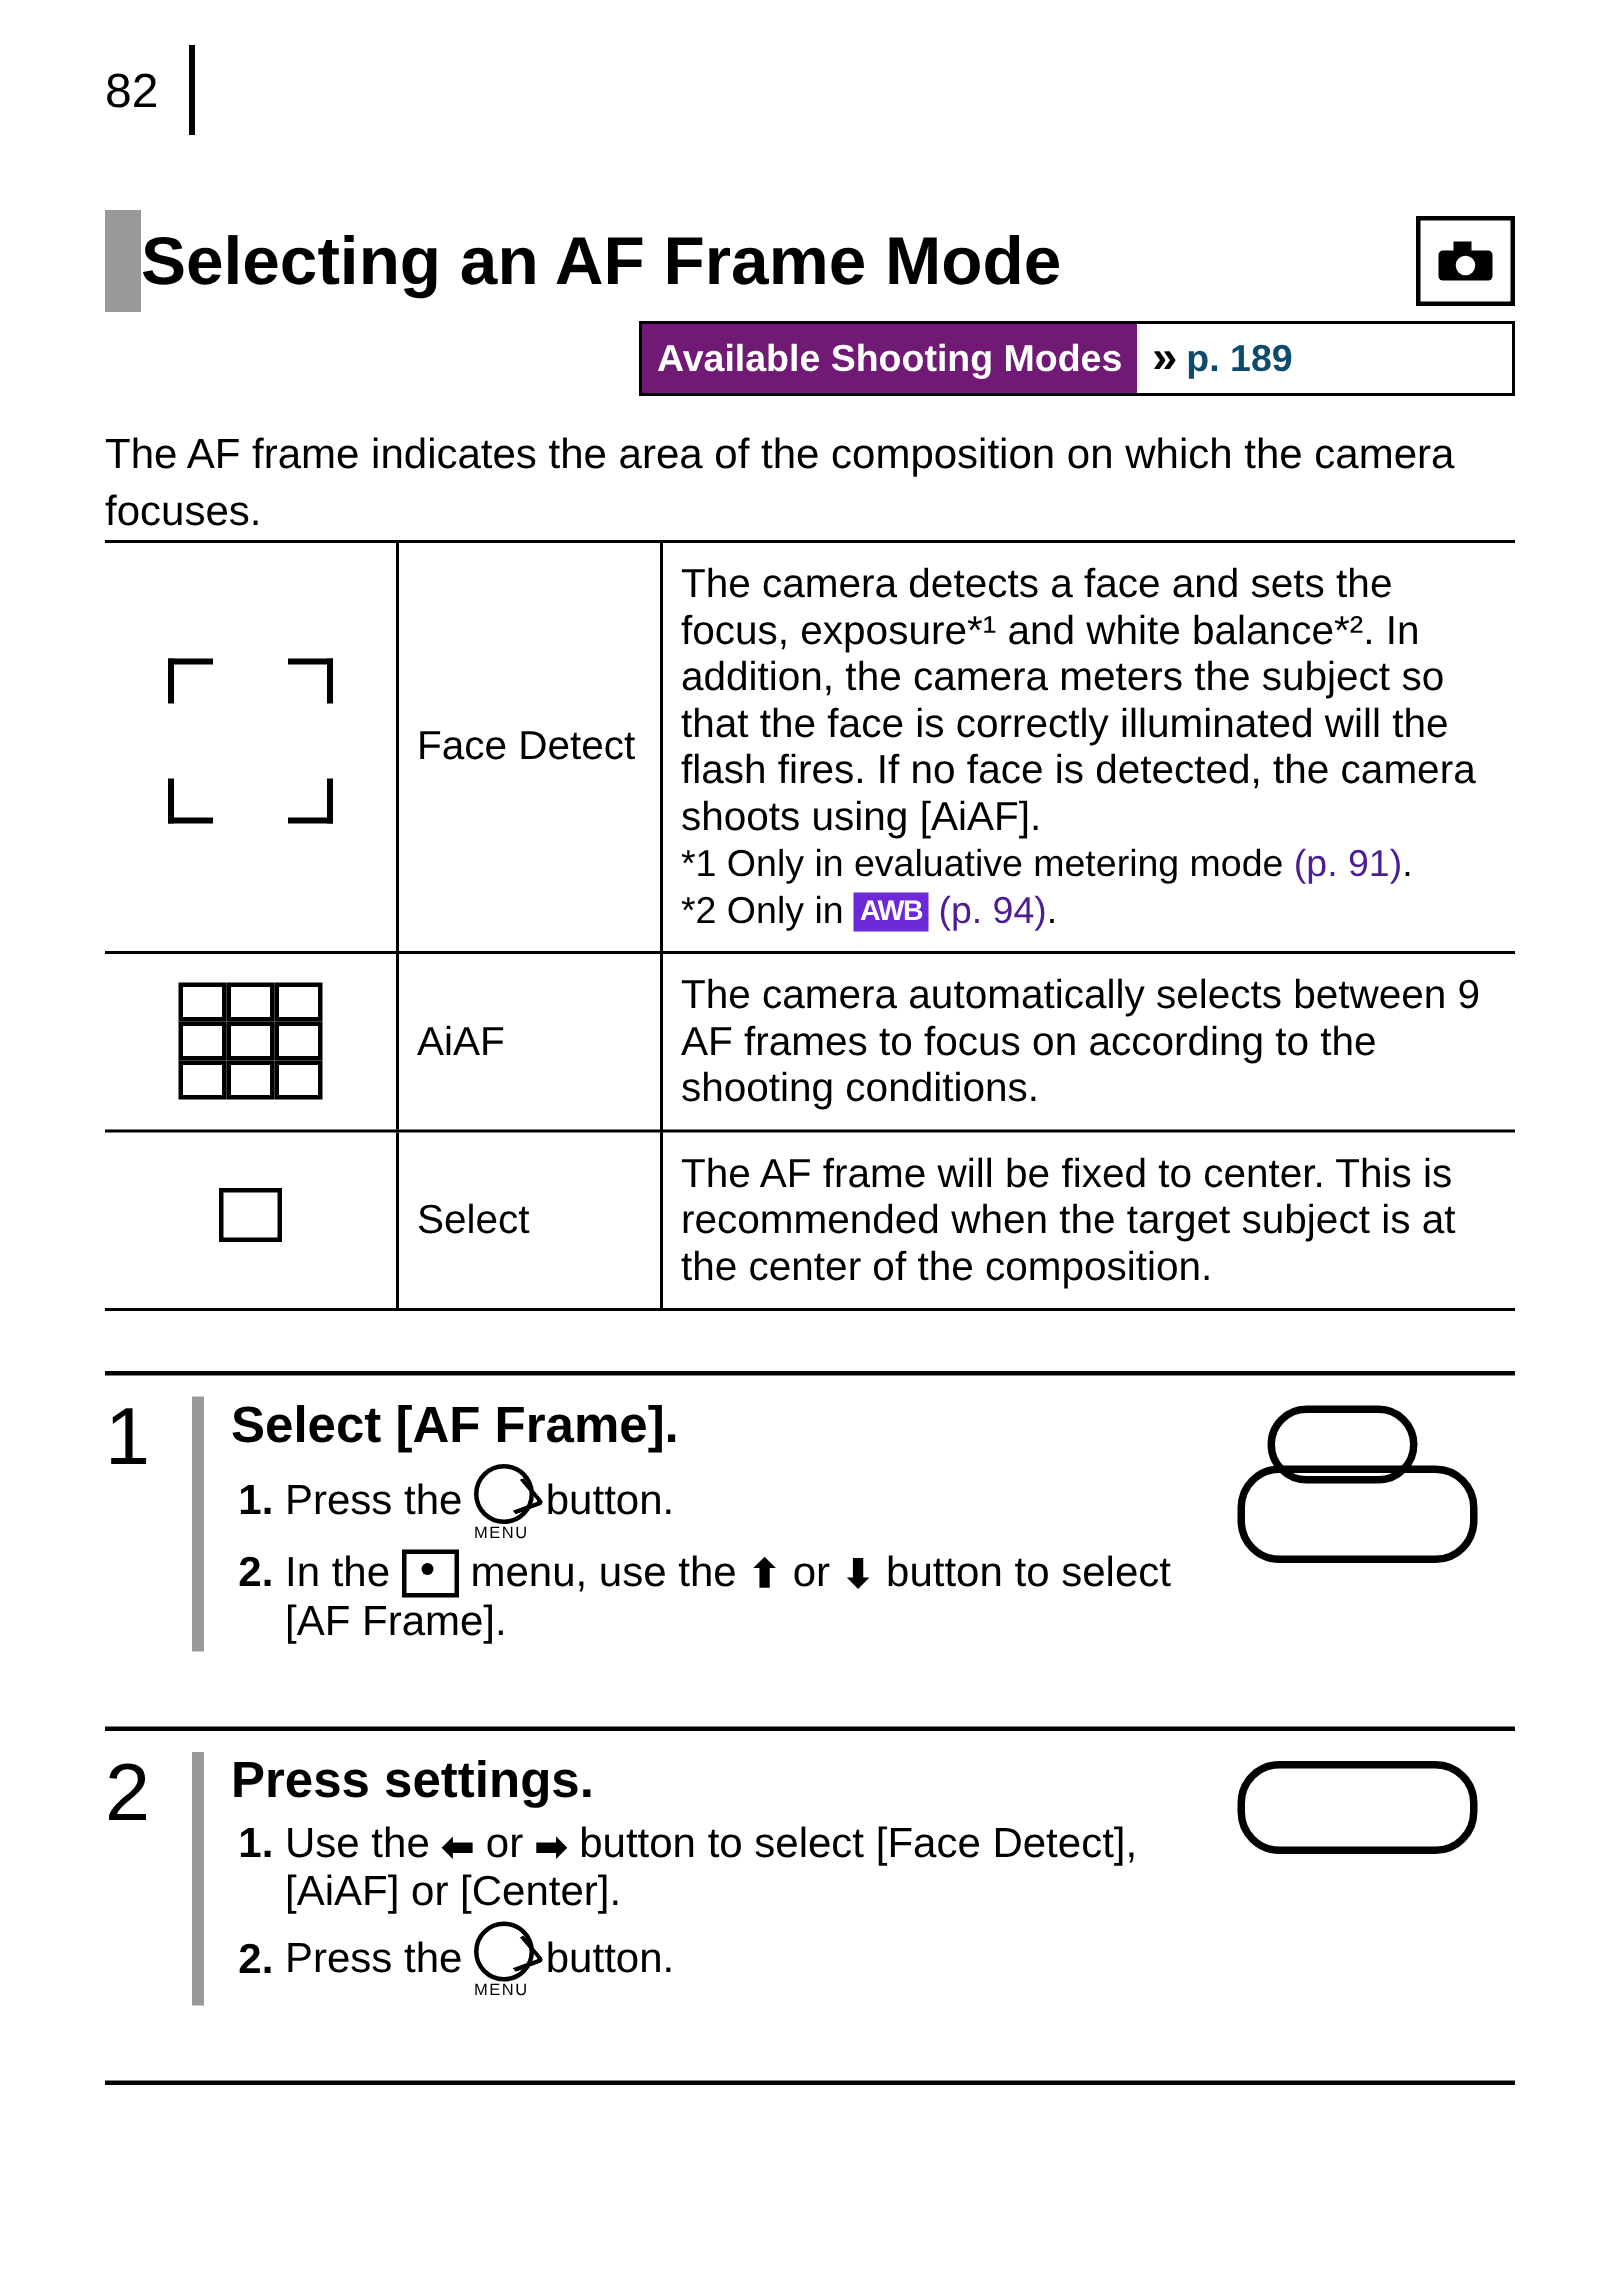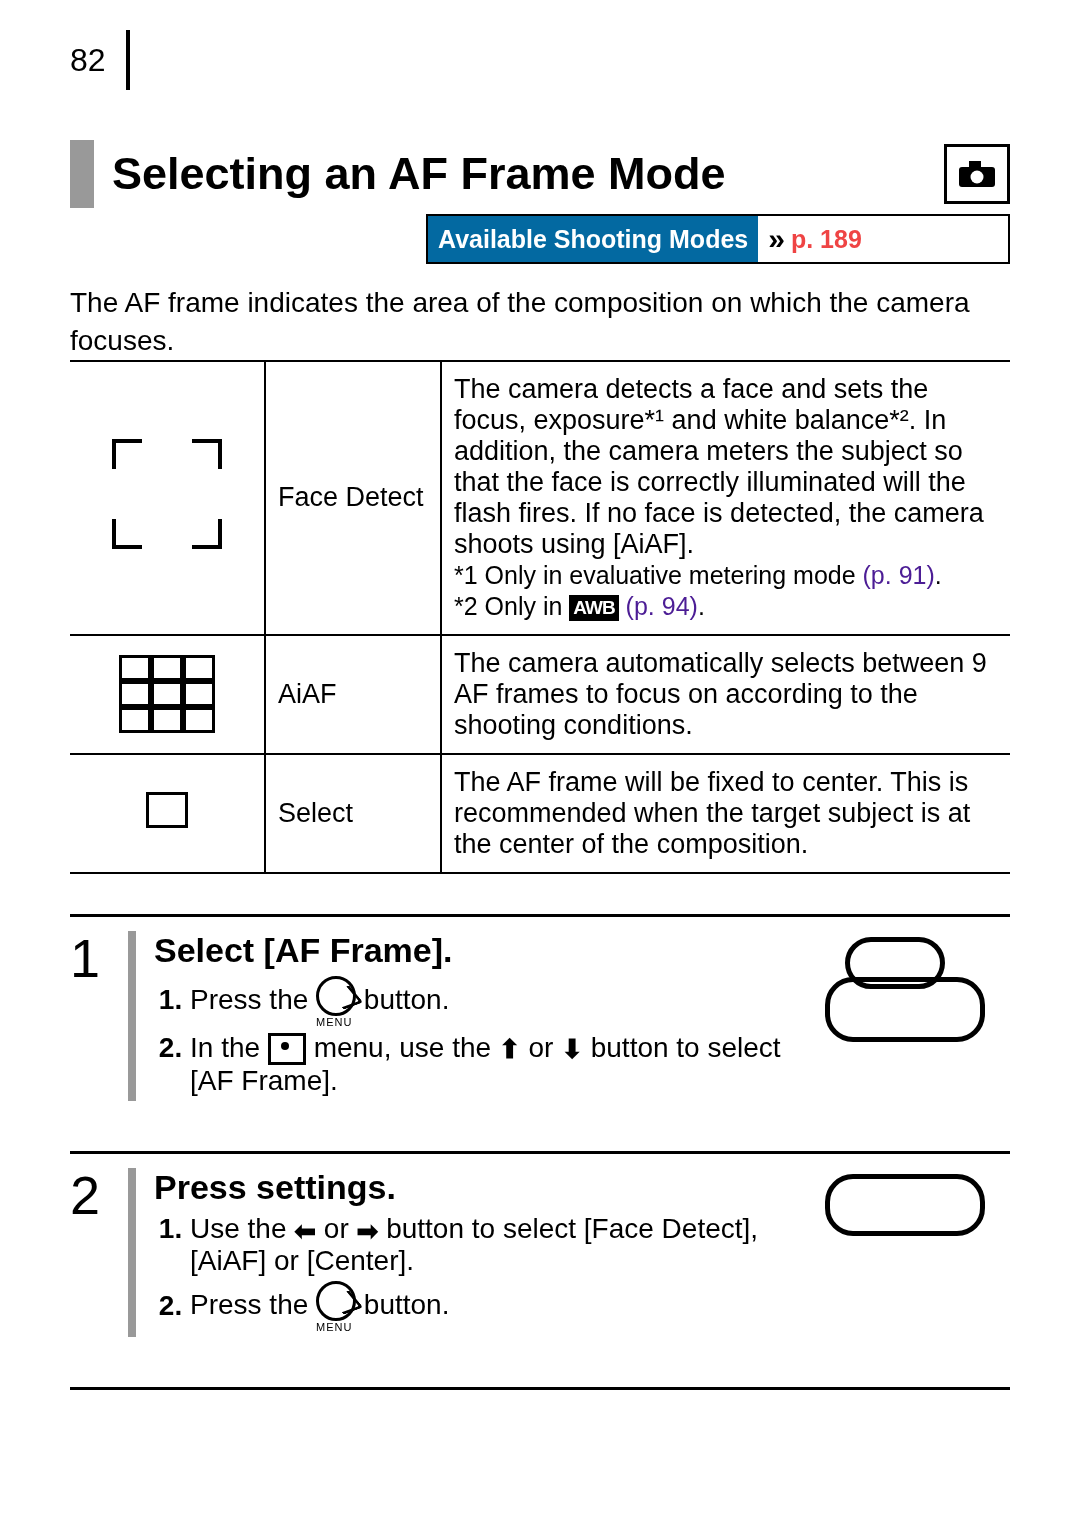--- a/index.html
+++ b/index.html
@@ -1,44 +1,44 @@
 <!DOCTYPE html>
 <html><head>
 <meta charset="utf-8">
 <style>
   html,body{margin:0;padding:0;background:#fff;font-family:Helvetica,Arial,sans-serif;}
   .page{width:1080px;height:1521px;box-sizing:border-box;padding:30px 70px 30px 70px;position:relative;color:#000;}
   .top-row{display:flex;align-items:center;gap:0;margin-bottom:50px;}
   .page-num{font-size:32px;padding-right:20px;}
   .top-divider{width:4px;height:60px;background:#000;}
-  .title-row{display:flex;align-items:center;gap:18px;margin-bottom:6px;}
+  .title-row{display:flex;align-items:center;margin-bottom:6px;}
   .title-bar{width:24px;height:68px;background:#999;flex:0 0 auto;}
   .section-title{font-weight:900;font-size:45px;flex:1;}
   .camera-badge{width:60px;height:54px;border:3px solid #000;display:flex;align-items:center;justify-content:center;}
   .shoot-bar{border:2px solid #000;margin-left:auto;width:580px;height:46px;display:flex;align-items:center;margin-bottom:20px;}
-  .shoot-label{background:#0369a1;color:#fff;font-weight:700;font-size:25px;padding:6px 10px;height:100%;box-sizing:border-box;display:flex;align-items:center;}
+  .shoot-label{background:#701a75;color:#fff;font-weight:700;font-size:25px;padding:6px 10px;height:100%;box-sizing:border-box;display:flex;align-items:center;}
   .chevron{font-weight:900;color:#000;font-size:30px;padding:0 6px 0 10px;}
-  .shoot-link{color:#ef4444;font-weight:700;font-size:25px;}
+  .shoot-link{color:#0c4a6e;font-weight:700;font-size:25px;}
   .intro{font-size:28px;line-height:1.35;}
   table.af{width:100%;border-collapse:collapse;font-size:27px;}
   table.af td{border-top:2px solid #000;border-bottom:2px solid #000;padding:12px 12px;vertical-align:middle;}
   table.af td.iconcell{width:170px;text-align:center;}
   table.af td.namecell{width:150px;border-left:2px solid #000;border-right:2px solid #000;}
   .desc .note{font-size:25px;}
   .desc .link{color:#4c1d95;}
   .corners{display:inline-block;width:110px;height:110px;position:relative;}
   .corners span{position:absolute;width:26px;height:26px;border:4px solid #000;}
   .corners .tl{top:0;left:0;border-right:none;border-bottom:none;}
   .corners .tr{top:0;right:0;border-left:none;border-bottom:none;}
   .corners .bl{bottom:0;left:0;border-right:none;border-top:none;}
   .corners .br{bottom:0;right:0;border-left:none;border-top:none;}
   .grid9{display:inline-grid;grid-template-columns:repeat(3,32px);grid-template-rows:repeat(3,26px);gap:0;}
   .grid9 div{border:3px solid #000;}
   .centerbox{display:inline-block;width:36px;height:30px;border:3px solid #000;}
-  .awb-badge{display:inline-block;background:#000000;color:#fff;font-size:19px;font-weight:700;padding:2px 4px;vertical-align:middle;letter-spacing:-1px;}
+  .awb-badge{display:inline-block;background:#6d28d9;color:#fff;font-size:19px;font-weight:700;padding:2px 4px;vertical-align:middle;letter-spacing:-1px;}
 
   .steps{margin-top:40px;border-bottom:3px solid #000;}
   .step{display:flex;align-items:stretch;border-top:3px solid #000;padding:14px 0 50px 0;gap:0;}
   .step-num{width:40px;font-size:54px;font-weight:400;line-height:1;}
   .step-bar{width:8px;background:#999;margin:0 18px;}
   .step-body{flex:1;font-size:28px;}
   .step-title{font-weight:900;font-size:34px;margin-bottom:6px;}
   .step-body ol{margin:0;padding-left:36px;}
   .step-body li{margin-bottom:4px;}
   .step-body li::marker{font-weight:700;}

